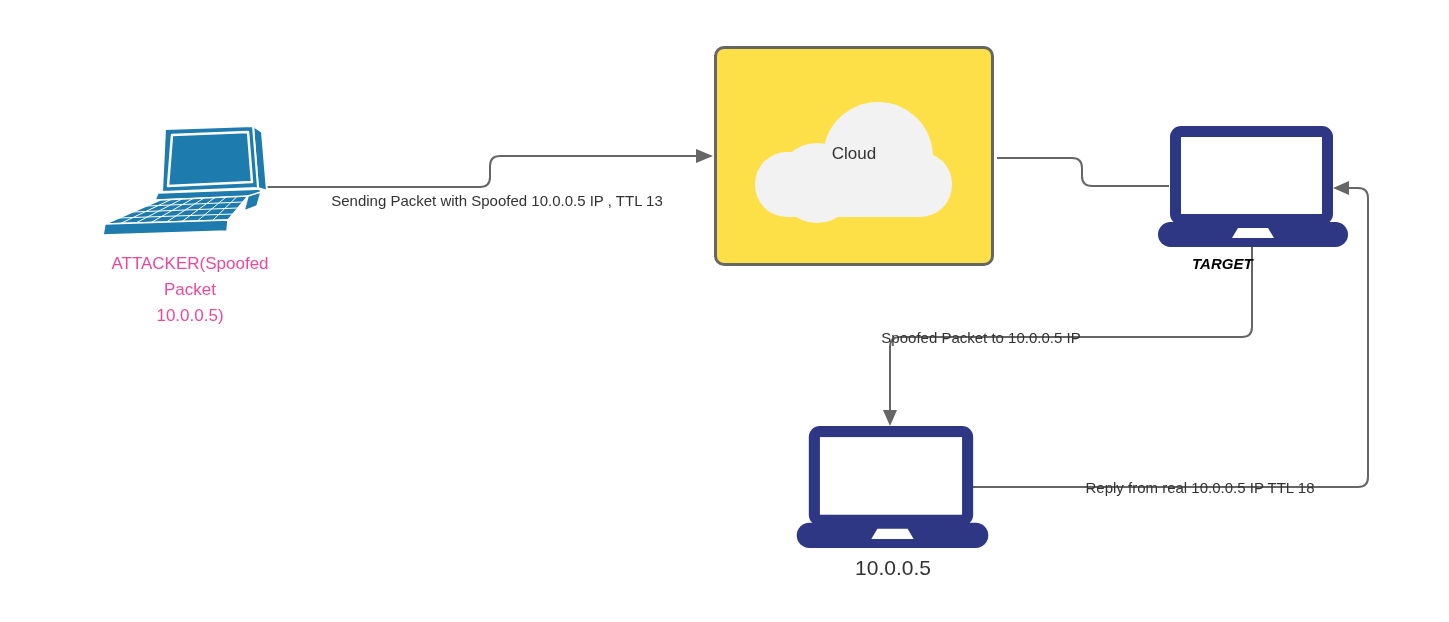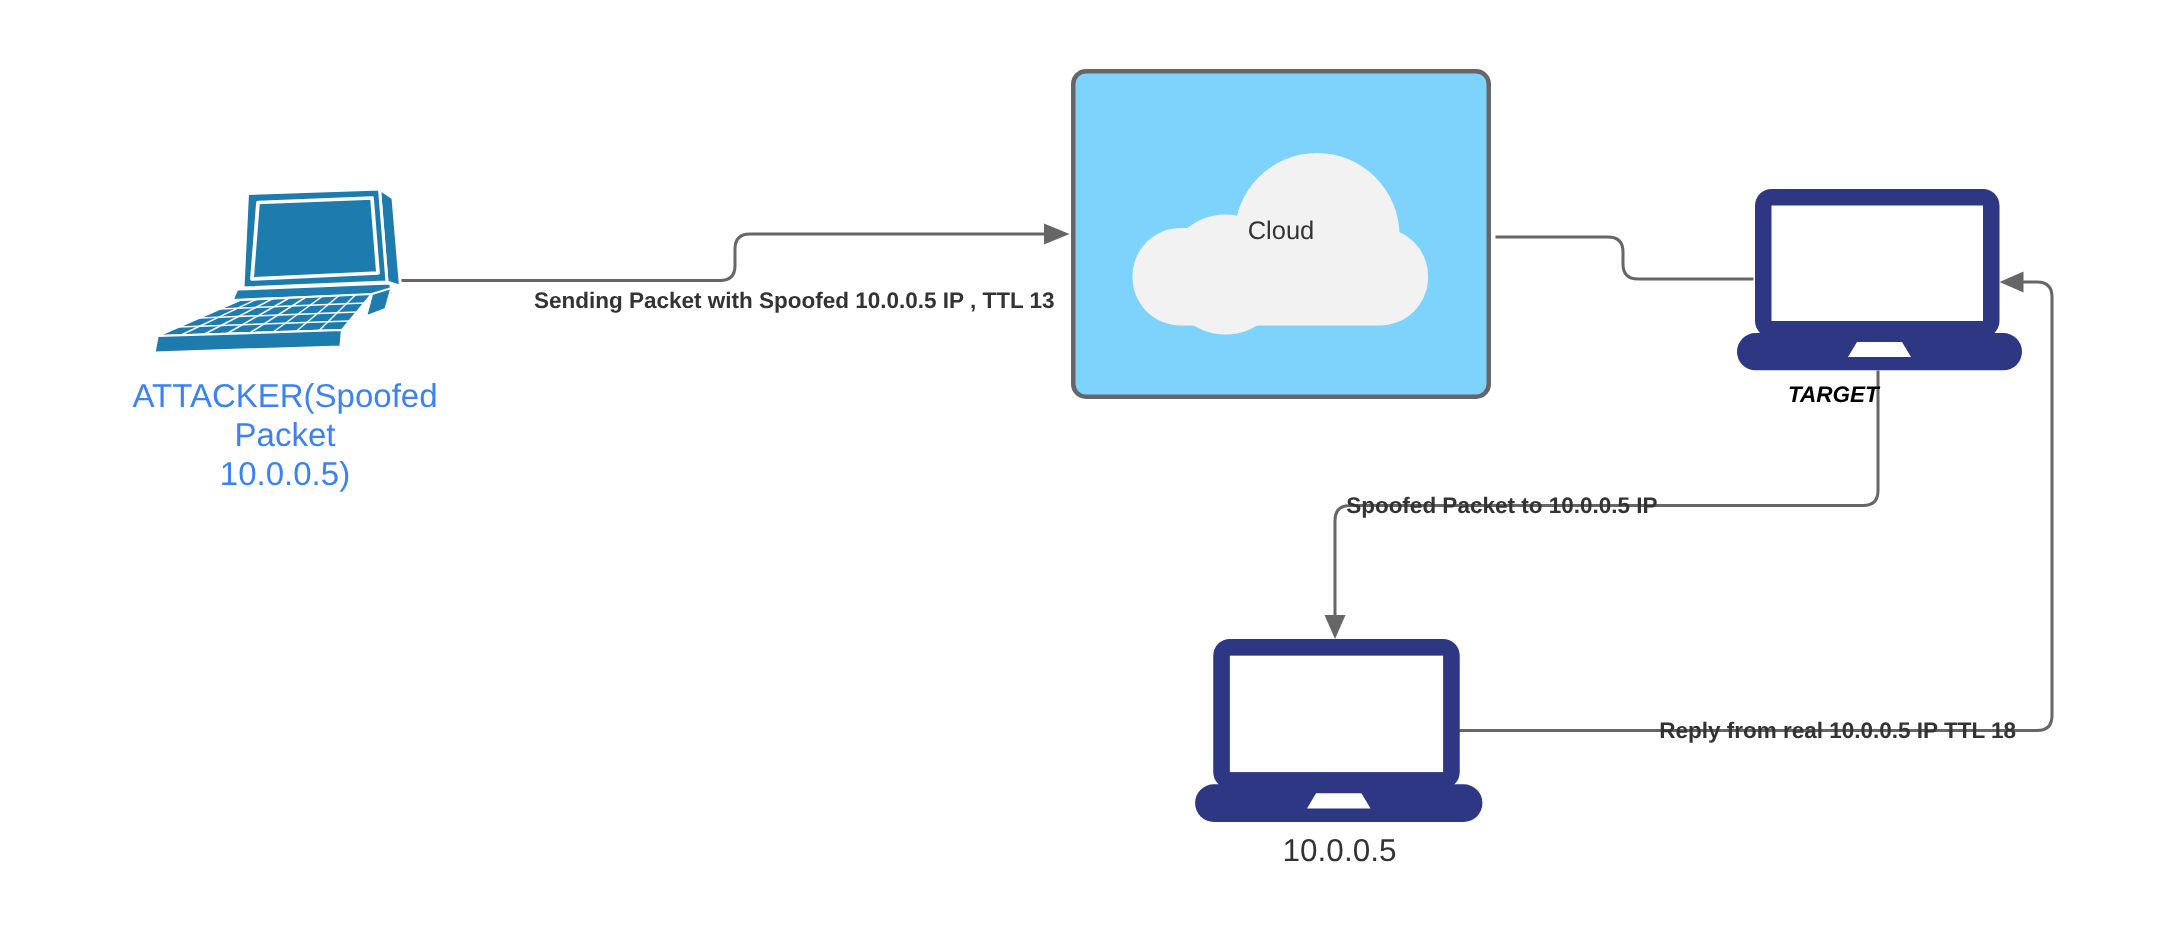--- a/index.html
+++ b/index.html
@@ -4,33 +4,33 @@
 <style>
   html,body{margin:0;padding:0;background:#ffffff;}
   body{font-family:"Liberation Sans", sans-serif;}
   .canvas{position:relative;width:1449px;height:622px;background:#ffffff;overflow:hidden;}
   .layer{position:absolute;left:0;top:0;}
   .node{position:absolute;}
   .wire{fill:none;stroke:#666666;stroke-width:2;stroke-linejoin:round;}
   .arrow{fill:#666666;stroke:none;}
   .cloud-box{
     position:absolute;left:714px;top:46px;width:280px;height:220px;
-    border:3px solid #666666;border-radius:10px;background:#7dd3fc;box-sizing:border-box;
+    border:3px solid #666666;border-radius:10px;background:#fde047;box-sizing:border-box;
   }
   .cloud-label{
     position:absolute;left:0;right:0;top:95px;text-align:center;
     font-size:17px;color:#333333;
   }
   .edge-label{
-    position:absolute;text-align:right;font-size:15px;font-weight:700;color:#333333;
+    position:absolute;text-align:center;font-size:15px;font-weight:400;color:#333333;
     line-height:18px;white-space:nowrap;
   }
   .attacker-label{
     position:absolute;left:75px;top:251px;width:230px;text-align:center;
-    font-size:22px;color:#3b82f6;line-height:26px;
+    font-size:17px;color:#ec4899;line-height:26px;
   }
   .target-label{
     position:absolute;left:1192px;top:255px;width:120px;text-align:left;
     font-size:15px;font-weight:700;font-style:italic;color:#000000;white-space:nowrap;
   }
   .ip-label{
     position:absolute;left:843px;top:556px;width:100px;text-align:center;
     font-size:21px;color:#333333;white-space:nowrap;
   }
 </style>

